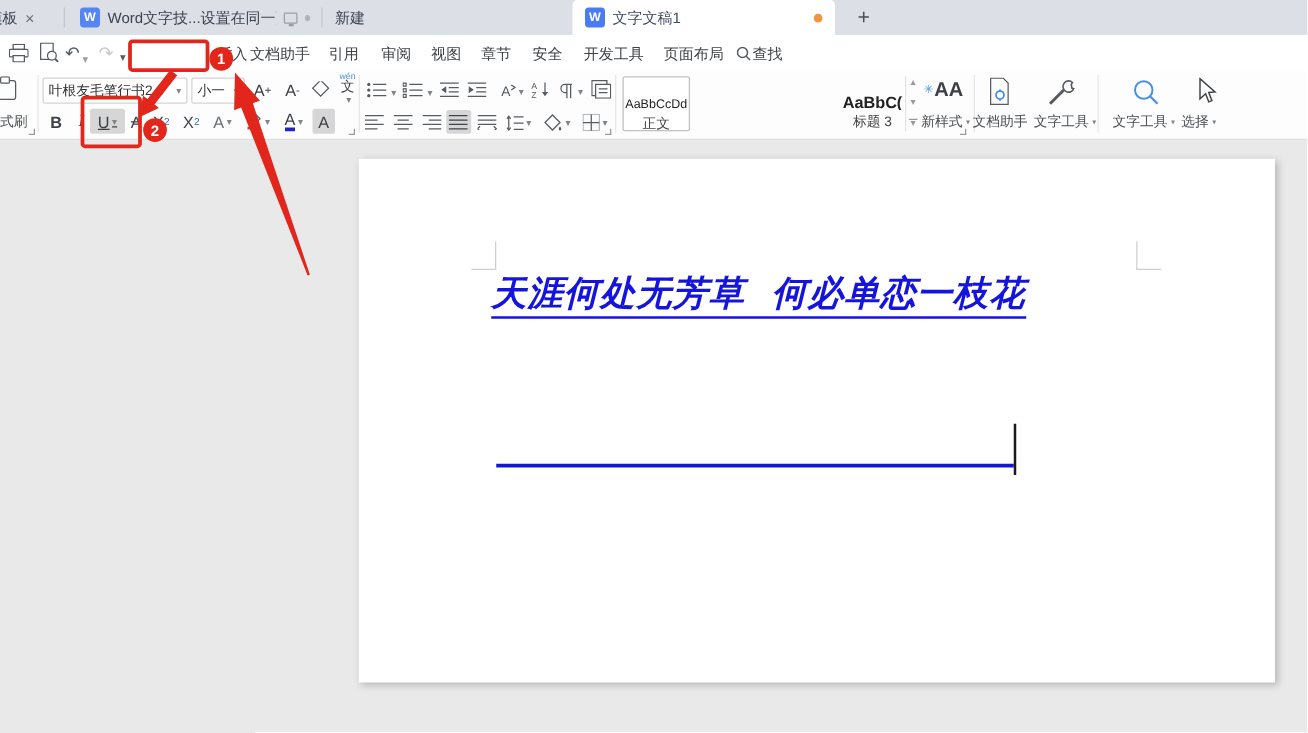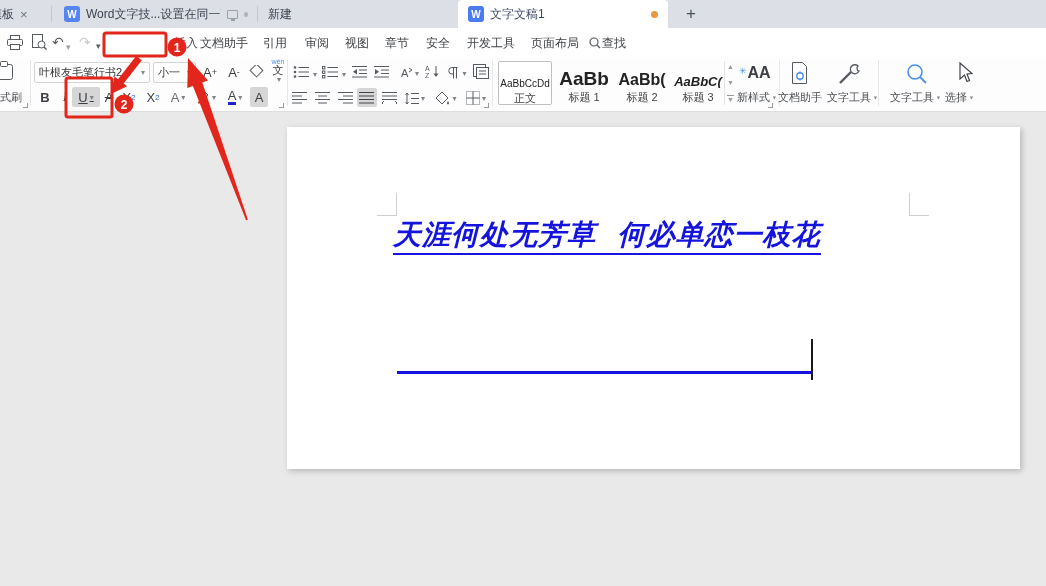--- a/index.html
+++ b/index.html
@@ -41,21 +41,21 @@
   .sel { background:#d6d6d6; border-radius:2px; }
   .launcher { position:absolute; width:5px; height:5px; border-right:1px solid #9a9a9a; border-bottom:1px solid #9a9a9a; }
   .glabel { position:absolute; top:33px; font-size:11px; color:#4a4d52; white-space:nowrap;font-family:Liberation Mono, monospace; }
   .style-cell { position:absolute; top:4px; height:44px; text-align:center; color:#222; }
   .style-prev { height:27px; display:flex; align-items:flex-end; justify-content:center; line-height:1; white-space:nowrap; overflow:hidden; }
   .style-name { font-size:11px; color:#444; margin-top:2px; }
   .gallery-scroll { position:absolute; top:4px; width:12px; height:44px; border-left:1px solid #e4e4e4; display:flex; flex-direction:column; align-items:center; justify-content:space-between; padding:2px 0; color:#9a9a9a; font-size:7px; }
 
   
   .docarea { position:absolute; left:0; top:112px; width:1046px; height:474px; background:#e9e9e9; }
-  .page { position:absolute; left:287px; top:15px; width:733px; height:342px; background:#fff; box-shadow:2px 2px 6px rgba(0,0,0,.22); }
+  .page { position:absolute; left:287px; top:15px; width:733px; height:419px; background:#fff; box-shadow:2px 2px 6px rgba(0,0,0,.22); }
   .cmark { position:absolute; width:20px; height:23px; }
   .cmark-l { border-right:1px solid #cfcfcf; border-bottom:1px solid #cfcfcf; }
   .cmark-r { border-left:1px solid #cfcfcf; border-bottom:1px solid #cfcfcf; }
   .heading { position:absolute; left:106px; top:92px; font-family:"DejaVu Serif","Liberation Serif",serif; font-style:italic; font-weight:bold; font-size:28px; letter-spacing:1px; white-space:pre; padding-bottom:2px; border-bottom:2px solid; line-height:1.15; }
   .blueline { position:absolute; height:3px; }
   .caret-bar { position:absolute; width:2px; background:#1a1a1a; }
 
   
   .anno { position:absolute; left:0; top:0; width:1046px; height:586px; pointer-events:none; z-index:60; }
 </style>
@@ -289,30 +289,22 @@
         <line x1="7" y1="0.5" x2="7" y2="13.5" stroke="#565b61"></line>
     </svg>
   </div>
   <span class="launcher" style="left:484px; top:46px;"></span>
   <span class="vsep" style="left:492px;"></span>
 
   <div class="style-cell" style="left:498px; width:54px; border:1px solid #c0c0c0; background:#fff; border-radius:2px;">
     <div class="style-prev" style="font-size:10px;">AaBbCcDd</div>
     <div class="style-name">正文</div>
   </div>
-  <div class="style-cell" style="left:556px; width:56px;">
-    <div class="style-prev" style="font-size:19px; font-weight:bold;">AaBb</div>
-    <div class="style-name">标题 1</div>
-  </div>
-  <div class="style-cell" style="left:614px; width:56px;">
-    <div class="style-prev" style="font-size:16px; font-weight:bold;">AaBb(</div>
-    <div class="style-name">标题 2</div>
-  </div>
   <div class="style-cell" style="left:672px; width:52px;">
-    <div class="style-prev" style="font-size:13px; font-weight:bold;font-style:italic;">AaBbC(</div>
+    <div class="style-prev" style="font-size:13px; font-weight:bold;">AaBbC(</div>
     <div class="style-name">标题 3</div>
   </div>
   <div class="gallery-scroll" style="left:724px;">
     <span>▲</span>
     <span>▼</span>
     <span style="border-top:1px solid #9a9a9a; width:7px; display:block;">▼</span>
   </div>
 
   <div class="abs" style="left:741px; top:4px; width:36px; text-align:center;">
     <div style="font-size:16px; font-weight:bold; color:#3c3f44; position:relative; height:24px; line-height:24px;">

